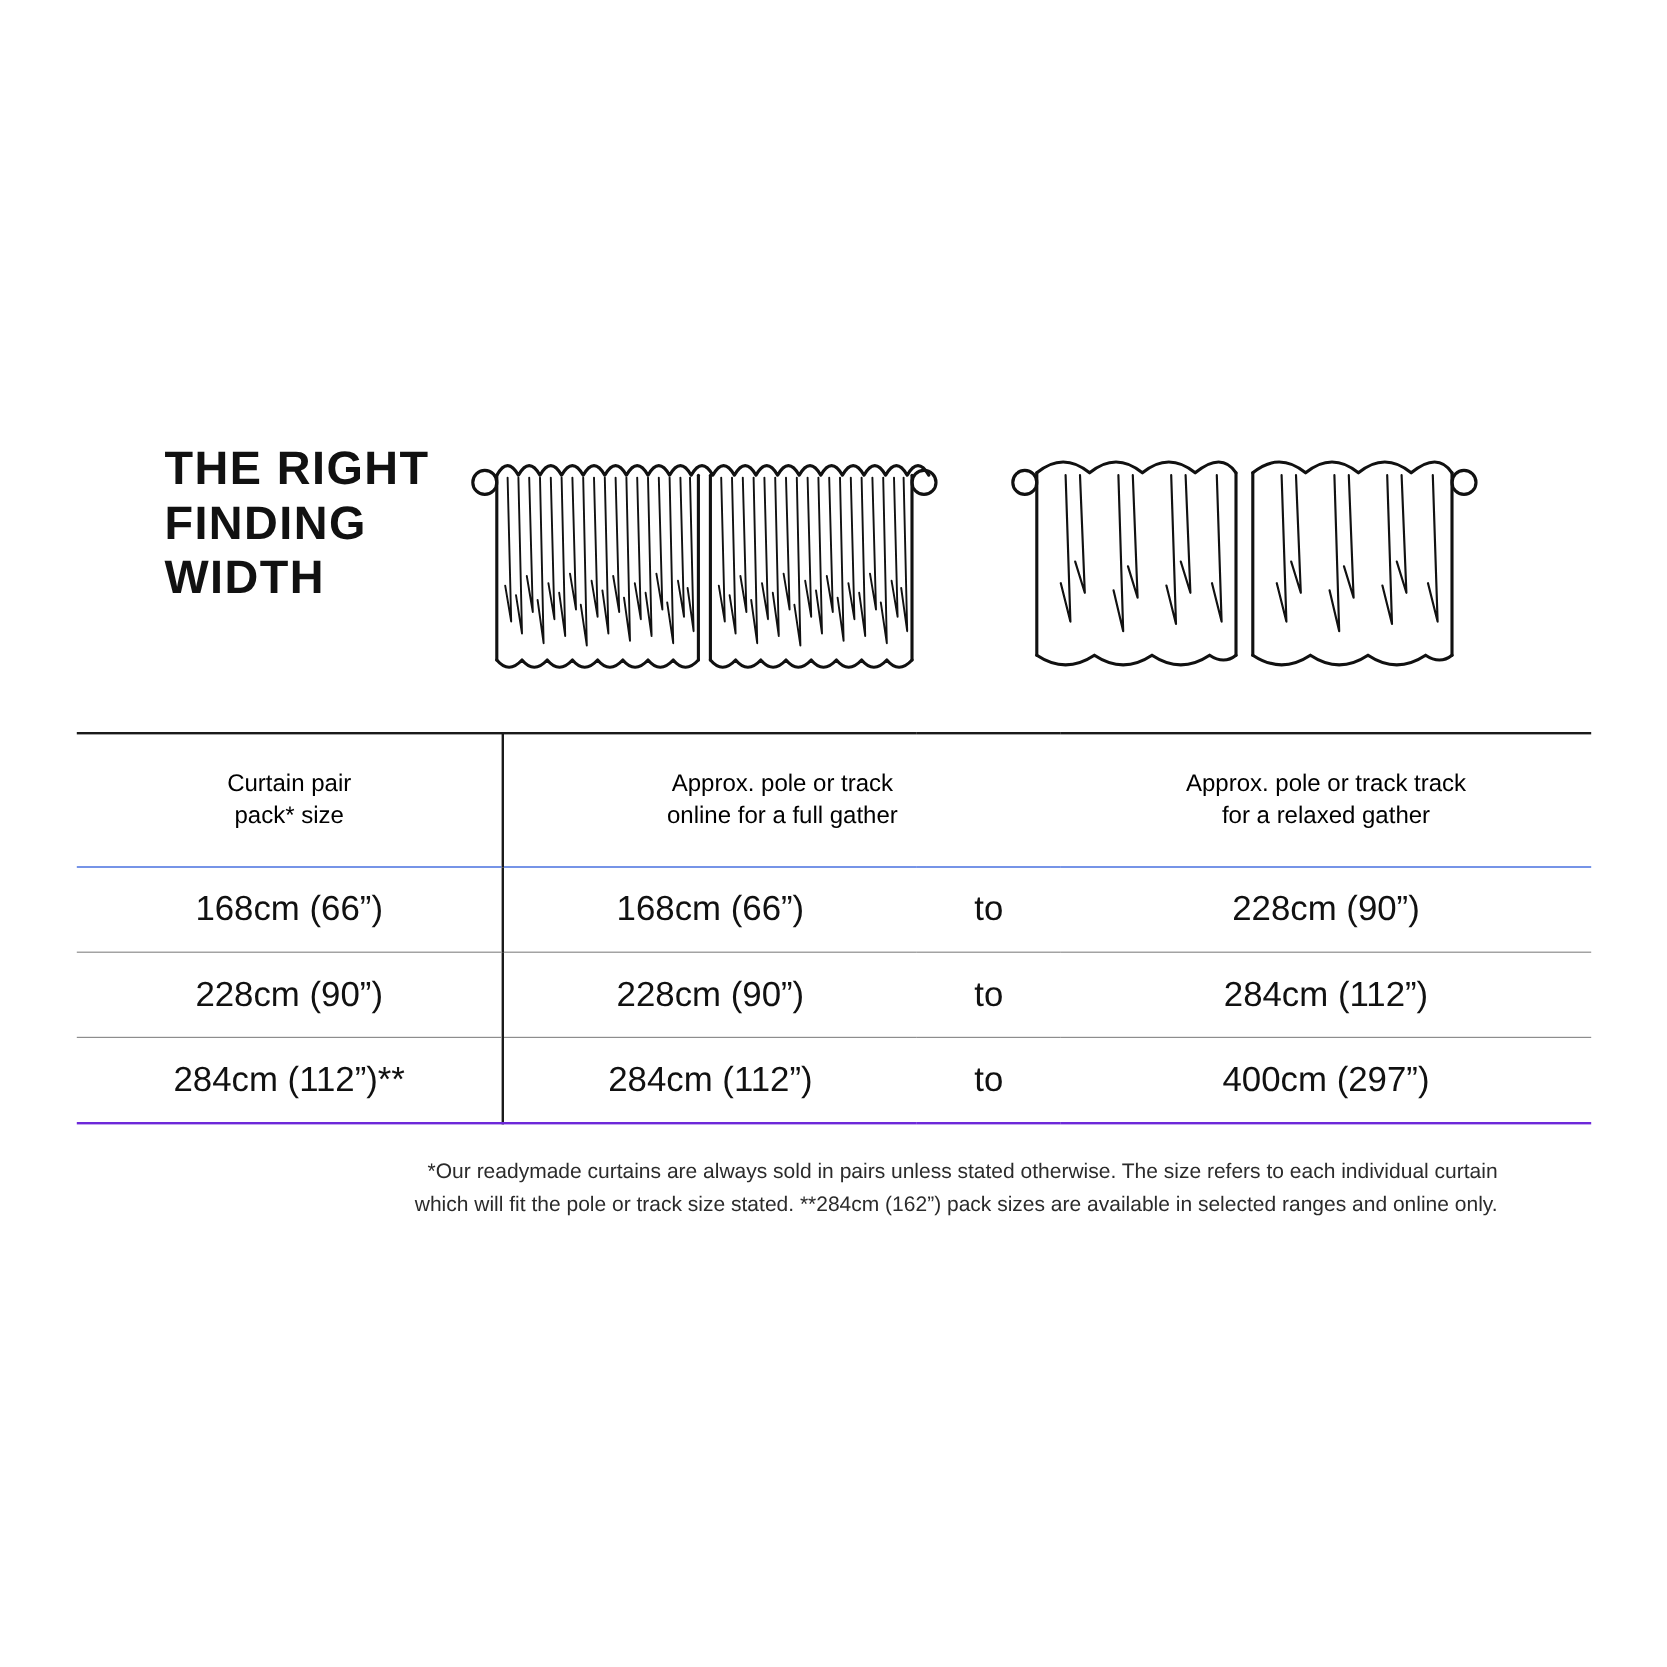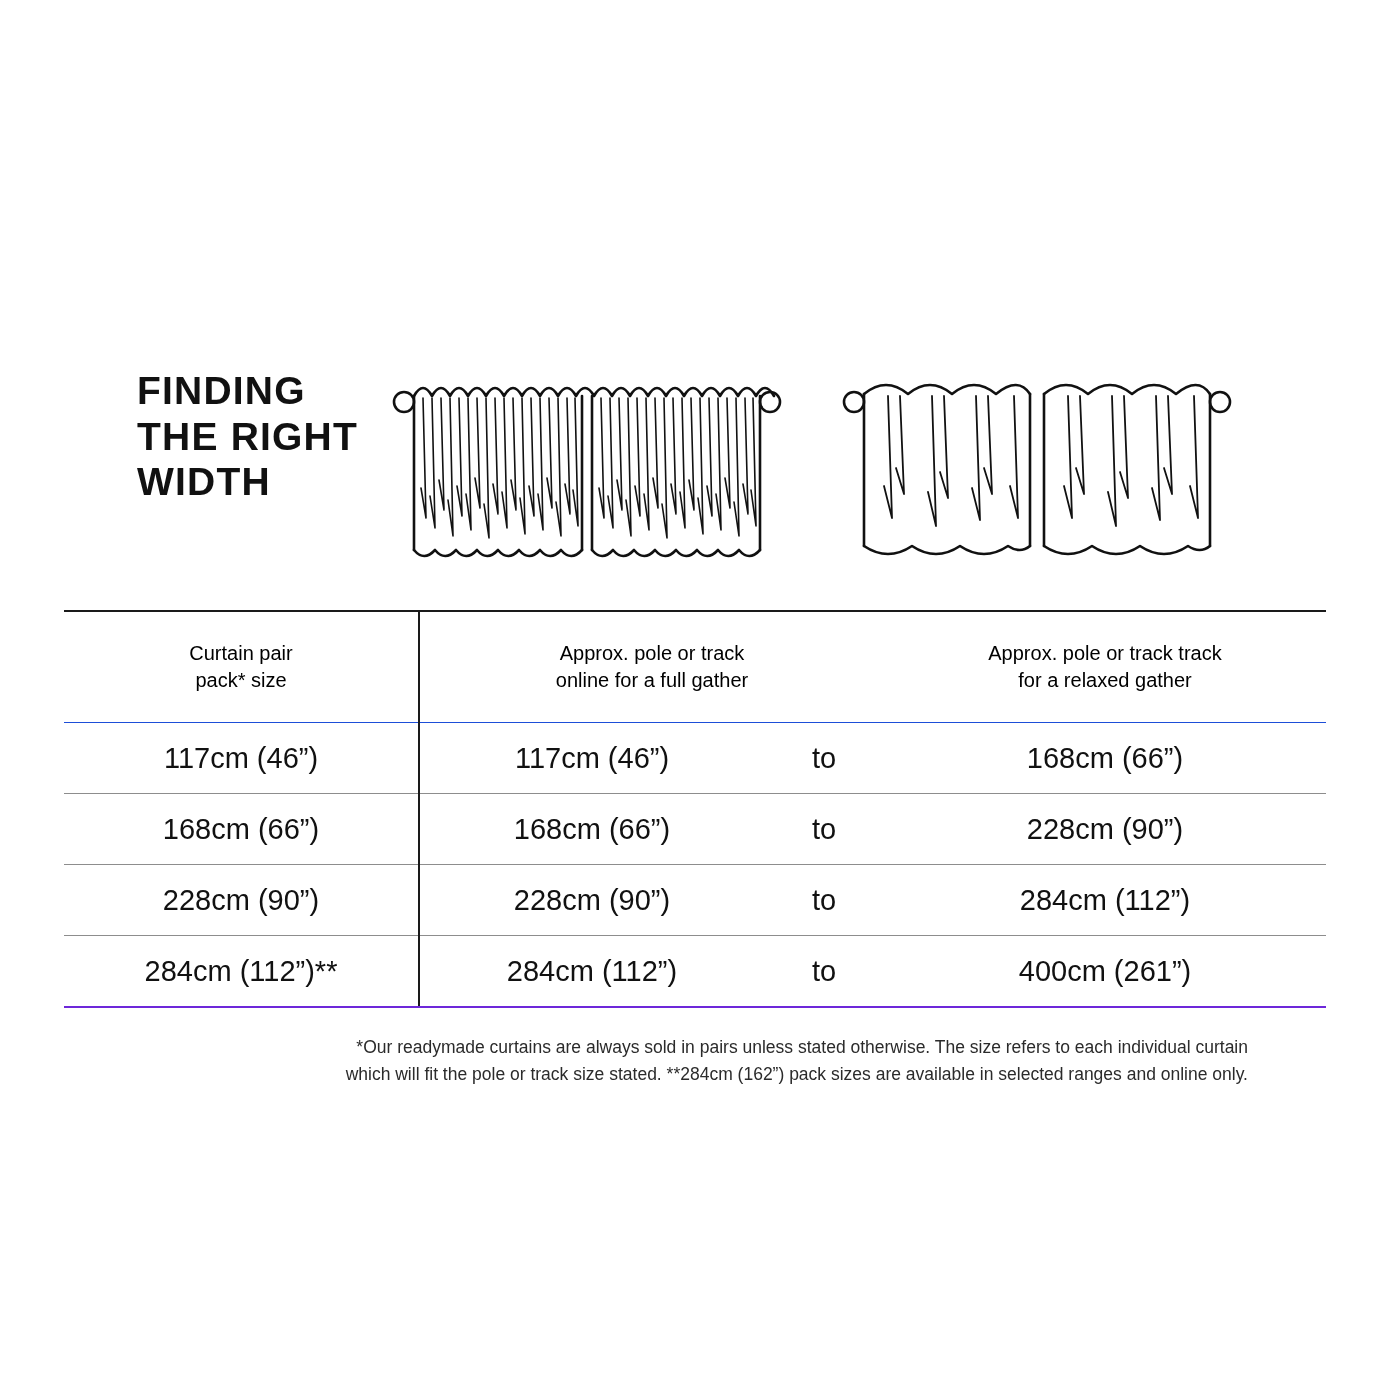--- a/index.html
+++ b/index.html
@@ -106,22 +106,22 @@
 </style>
 </head>
 <body>
 
 <div class="sheet">
   <div class="content">
 
     <div class="header-row">
 
       <div class="title">
+        <div>THE RIGHT</div>
         <div>FINDING</div>
-        <div>THE RIGHT</div>
         <div>WIDTH</div>
       </div>
 
       <div class="illos">
 
         <div class="illo">
           <svg width="390" height="215" viewBox="0 0 390 215" fill="none" stroke="#111" stroke-width="2.6" stroke-linecap="round" stroke-linejoin="round" aria-hidden="true">
 
             <circle cx="12" cy="34" r="10" fill="#fff"></circle>
             <circle cx="378" cy="34" r="10" fill="#fff"></circle>
@@ -237,46 +237,40 @@
           <td colspan="2">
             <div>Approx. pole or track</div>
             <div>online for a full gather</div>
           </td>
           <td>
             <div>Approx. pole or track track</div>
             <div>for a relaxed gather</div>
           </td>
         </tr>
 
-        <tr class="drow">
-          <td class="colsep">117cm (46”)</td>
-          <td>117cm (46”)</td>
-          <td class="to">to</td>
-          <td>168cm (66”)</td>
-        </tr>
 
         <tr class="drow">
           <td class="colsep">168cm (66”)</td>
           <td>168cm (66”)</td>
           <td class="to">to</td>
           <td>228cm (90”)</td>
         </tr>
 
         <tr class="drow">
           <td class="colsep">228cm (90”)</td>
           <td>228cm (90”)</td>
           <td class="to">to</td>
           <td>284cm (112”)</td>
         </tr>
 
         <tr class="drow last">
           <td class="colsep">284cm (112”)**</td>
           <td>284cm (112”)</td>
           <td class="to">to</td>
-          <td>400cm (261”)</td>
+          <td>400cm (297”)</td>
         </tr>
       </tbody>
     </table>
 
     <div class="footnote">
       <div>*Our readymade curtains are always sold in pairs unless stated otherwise. The size refers to each individual curtain</div>
       <div>which will fit the pole or track size stated. **284cm (162”) pack sizes are available in selected ranges and online only.</div>
     </div>
 
   </div>

